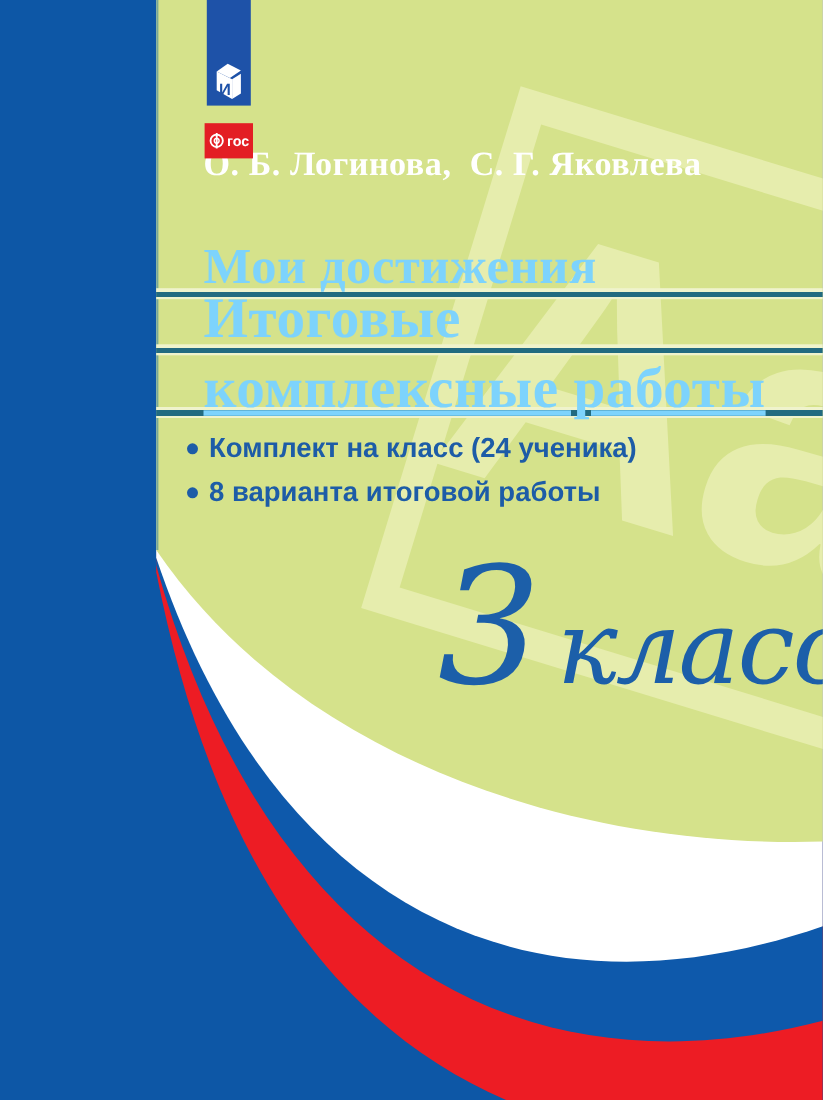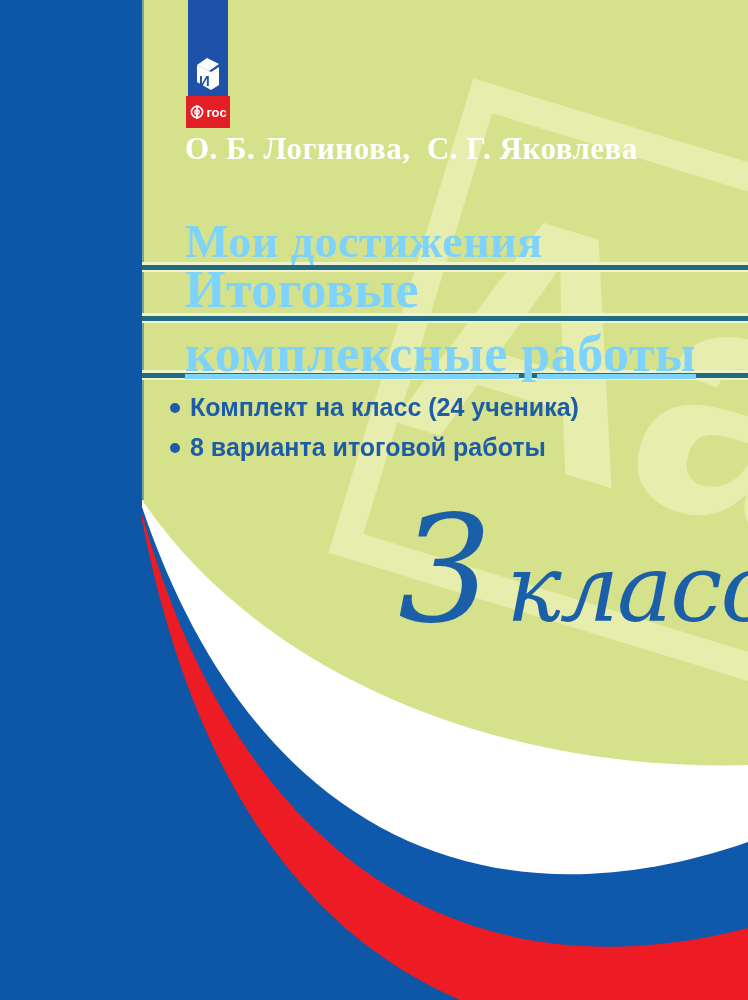--- a/index.html
+++ b/index.html
@@ -23,21 +23,21 @@
     font-family:"Liberation Sans", sans-serif;font-weight:bold;
     font-size:340px;color:#e6edad;transform:rotate(17deg);
     letter-spacing:-8px;user-select:none;
   }
   
   .banner{
     left:188px;top:0;width:40px;height:96px;background:#1e52a8;z-index:4;
     display:flex;align-items:flex-end;justify-content:center;padding-bottom:5px;box-sizing:border-box;
   }
   .fgos{
-    left:186px;top:96px;width:44px;height:32px;background:#e31e24;z-index:4;
+    left:186px;top:112px;width:44px;height:32px;background:#e31e24;z-index:4;
     display:flex;align-items:center;justify-content:center;gap:1px;
     color:#ffffff;font-family:"Liberation Sans", sans-serif;font-weight:bold;font-size:13px;text-align:right;
   }
   
   .authors{
     left:185px;top:131px;z-index:3;color:#ffffff;
     font-size:31px;font-weight:bold;letter-spacing:.5px;white-space:pre;
   }
   .title-line{
     left:185px;z-index:3;color:#7dd3fc;font-weight:bold;line-height:1;

